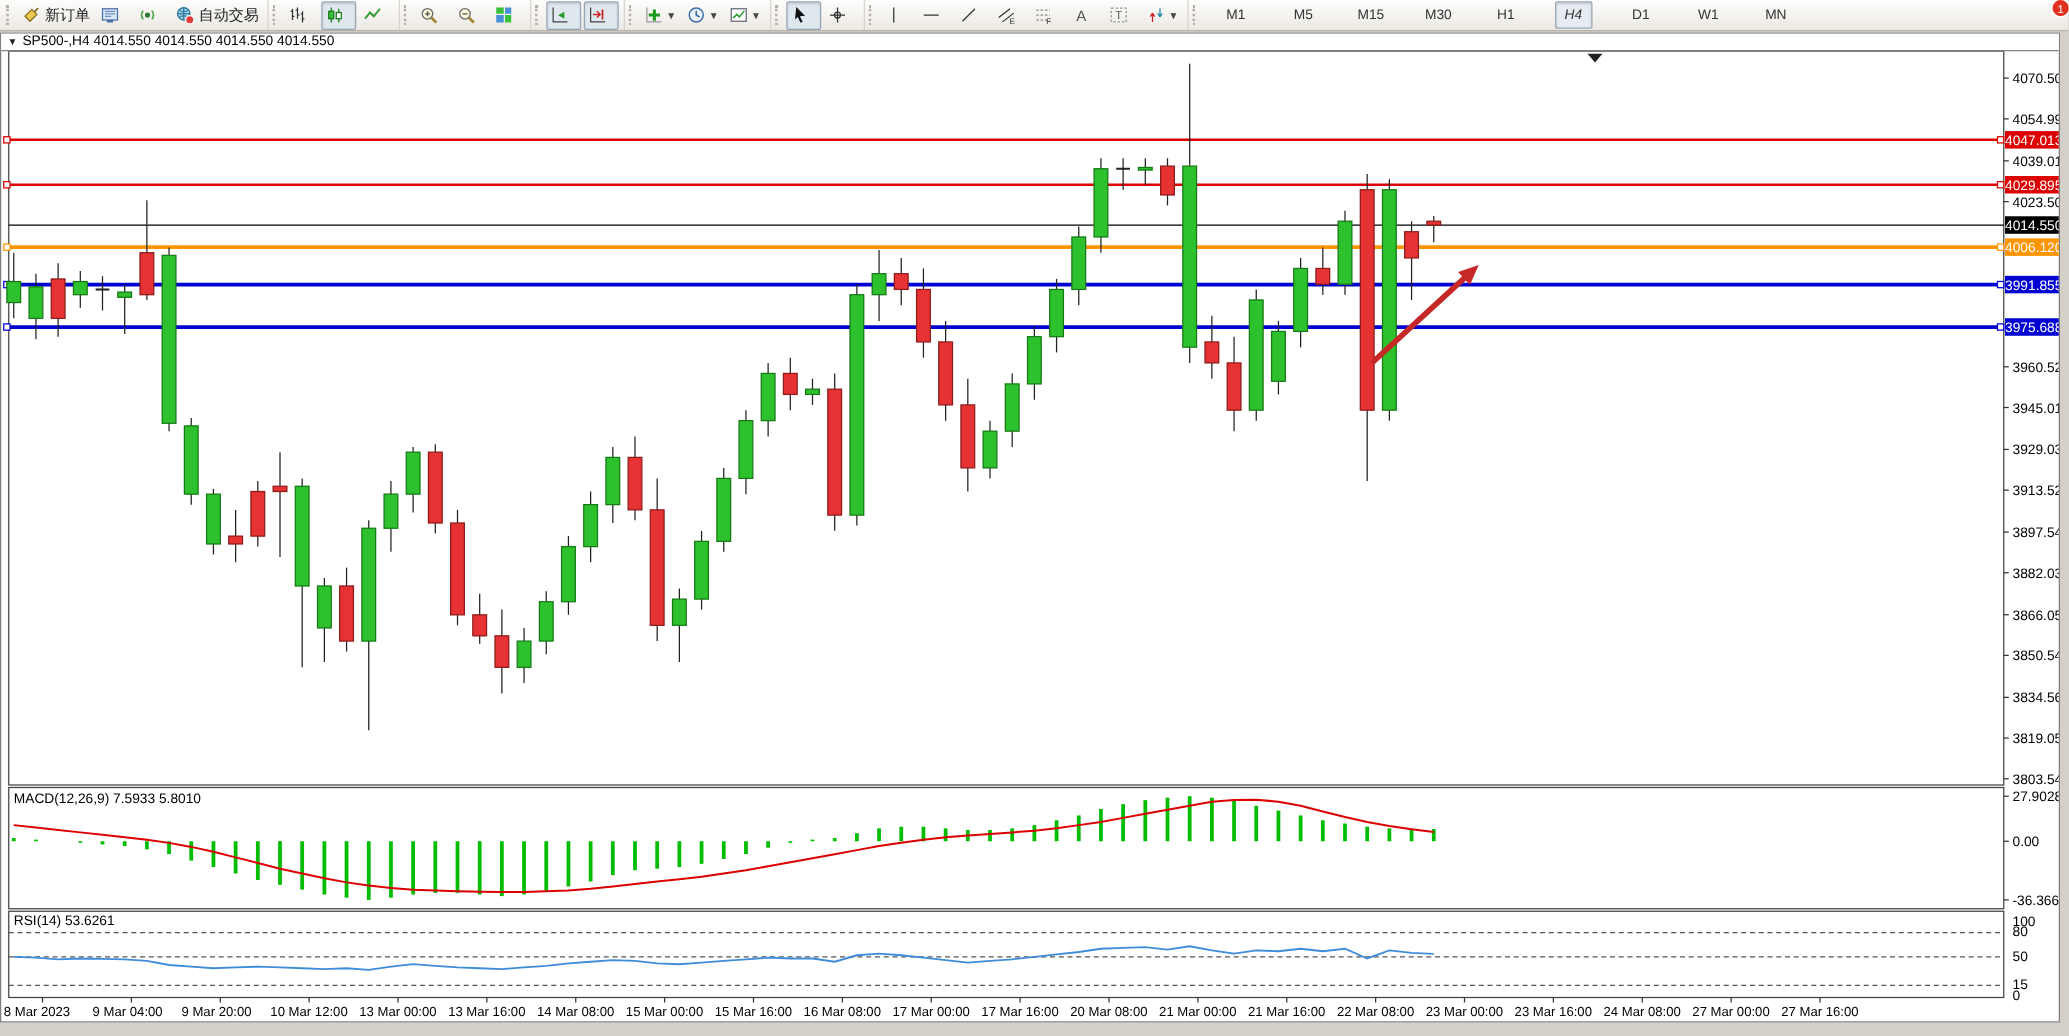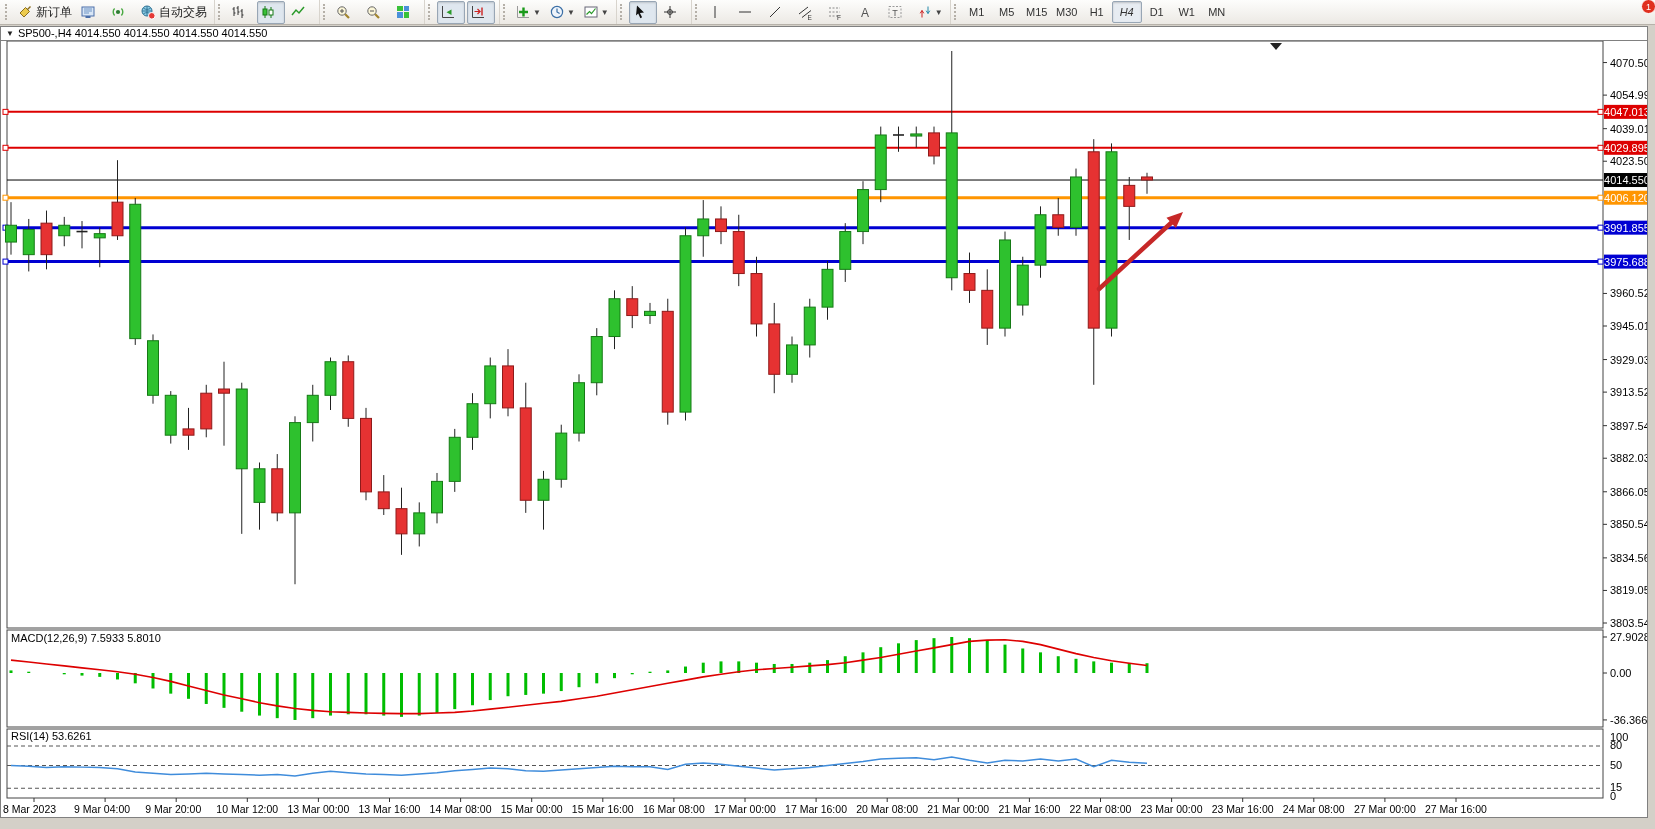--- a/index.html
+++ b/index.html
@@ -10,21 +10,21 @@
     display:flex;align-items:center;padding-left:2px;box-sizing:border-box;}
   .tb-group{display:flex;align-items:center;height:24px;padding:0 3px;border-left:1px solid #d8d4cd;}
   .tb-group:first-child{border-left:none;}
   .tb-grip{width:3px;height:16px;border-left:2px dotted #b5b0a8;margin-right:3px;}
   .tb-btn{display:flex;align-items:center;height:21px;min-width:22px;padding:0 2px;margin:16px 1px;
     border:1px solid transparent;border-radius:2px;cursor:default;color:#222;font-size:12px;white-space:nowrap;}
   .tb-btn svg{width:16px;height:16px;display:block;}
   .tb-btn .lbl{margin-left:3px;}
   .tb-btn.active{border:1px solid #98a6b5;background:#dfe7ef;box-shadow:inset 0 1px 2px rgba(0,0,0,.15);}
   .tb-btn .dd{font-size:8px;color:#444;margin-left:2px;}
-  .tb-tf{font-size:11px;color:#333;min-width:24px;justify-content:center;display:flex;align-items:center;height:20px;border:1px solid transparent;border-radius:2px;margin:0;padding:0 2px;}
+  .tb-tf{font-size:11px;color:#333;min-width:24px;justify-content:center;display:flex;align-items:center;height:20px;border:1px solid transparent;border-radius:2px;margin:12px;padding:0 2px;}
   .tb-tf.active{border:1px solid #98a6b5;background:#e7ecf2;box-shadow:inset 0 1px 2px rgba(0,0,0,.18);font-style:italic;}
   #tb-right{margin-left:auto;display:flex;align-items:center;padding-right:6px;}
   .chat-wrap{position:relative;margin-left:8px;}
   .chat-badge{position:absolute;top:-4px;right:-7px;background:#e03020;color:#fff;border-radius:50%;
     width:13px;height:13px;font-size:9px;display:flex;align-items:center;justify-content:center;border:1px solid #fff;}
   
   #chart-window{position:absolute;top:26px;left:0;width:1646px;height:790px;background:#fff;border:1px solid #808080;box-sizing:content-box;}
   #title-row{height:13px;line-height:13px;font-size:11px;color:#000;padding-left:5px;background:#fff;border-bottom:1px solid #808080;display:flex;align-items:center;}
   #title-row .tri{font-size:8px;margin-right:4px;color:#222;}
   #chart-svg{position:absolute;top:14px;left:0;}

